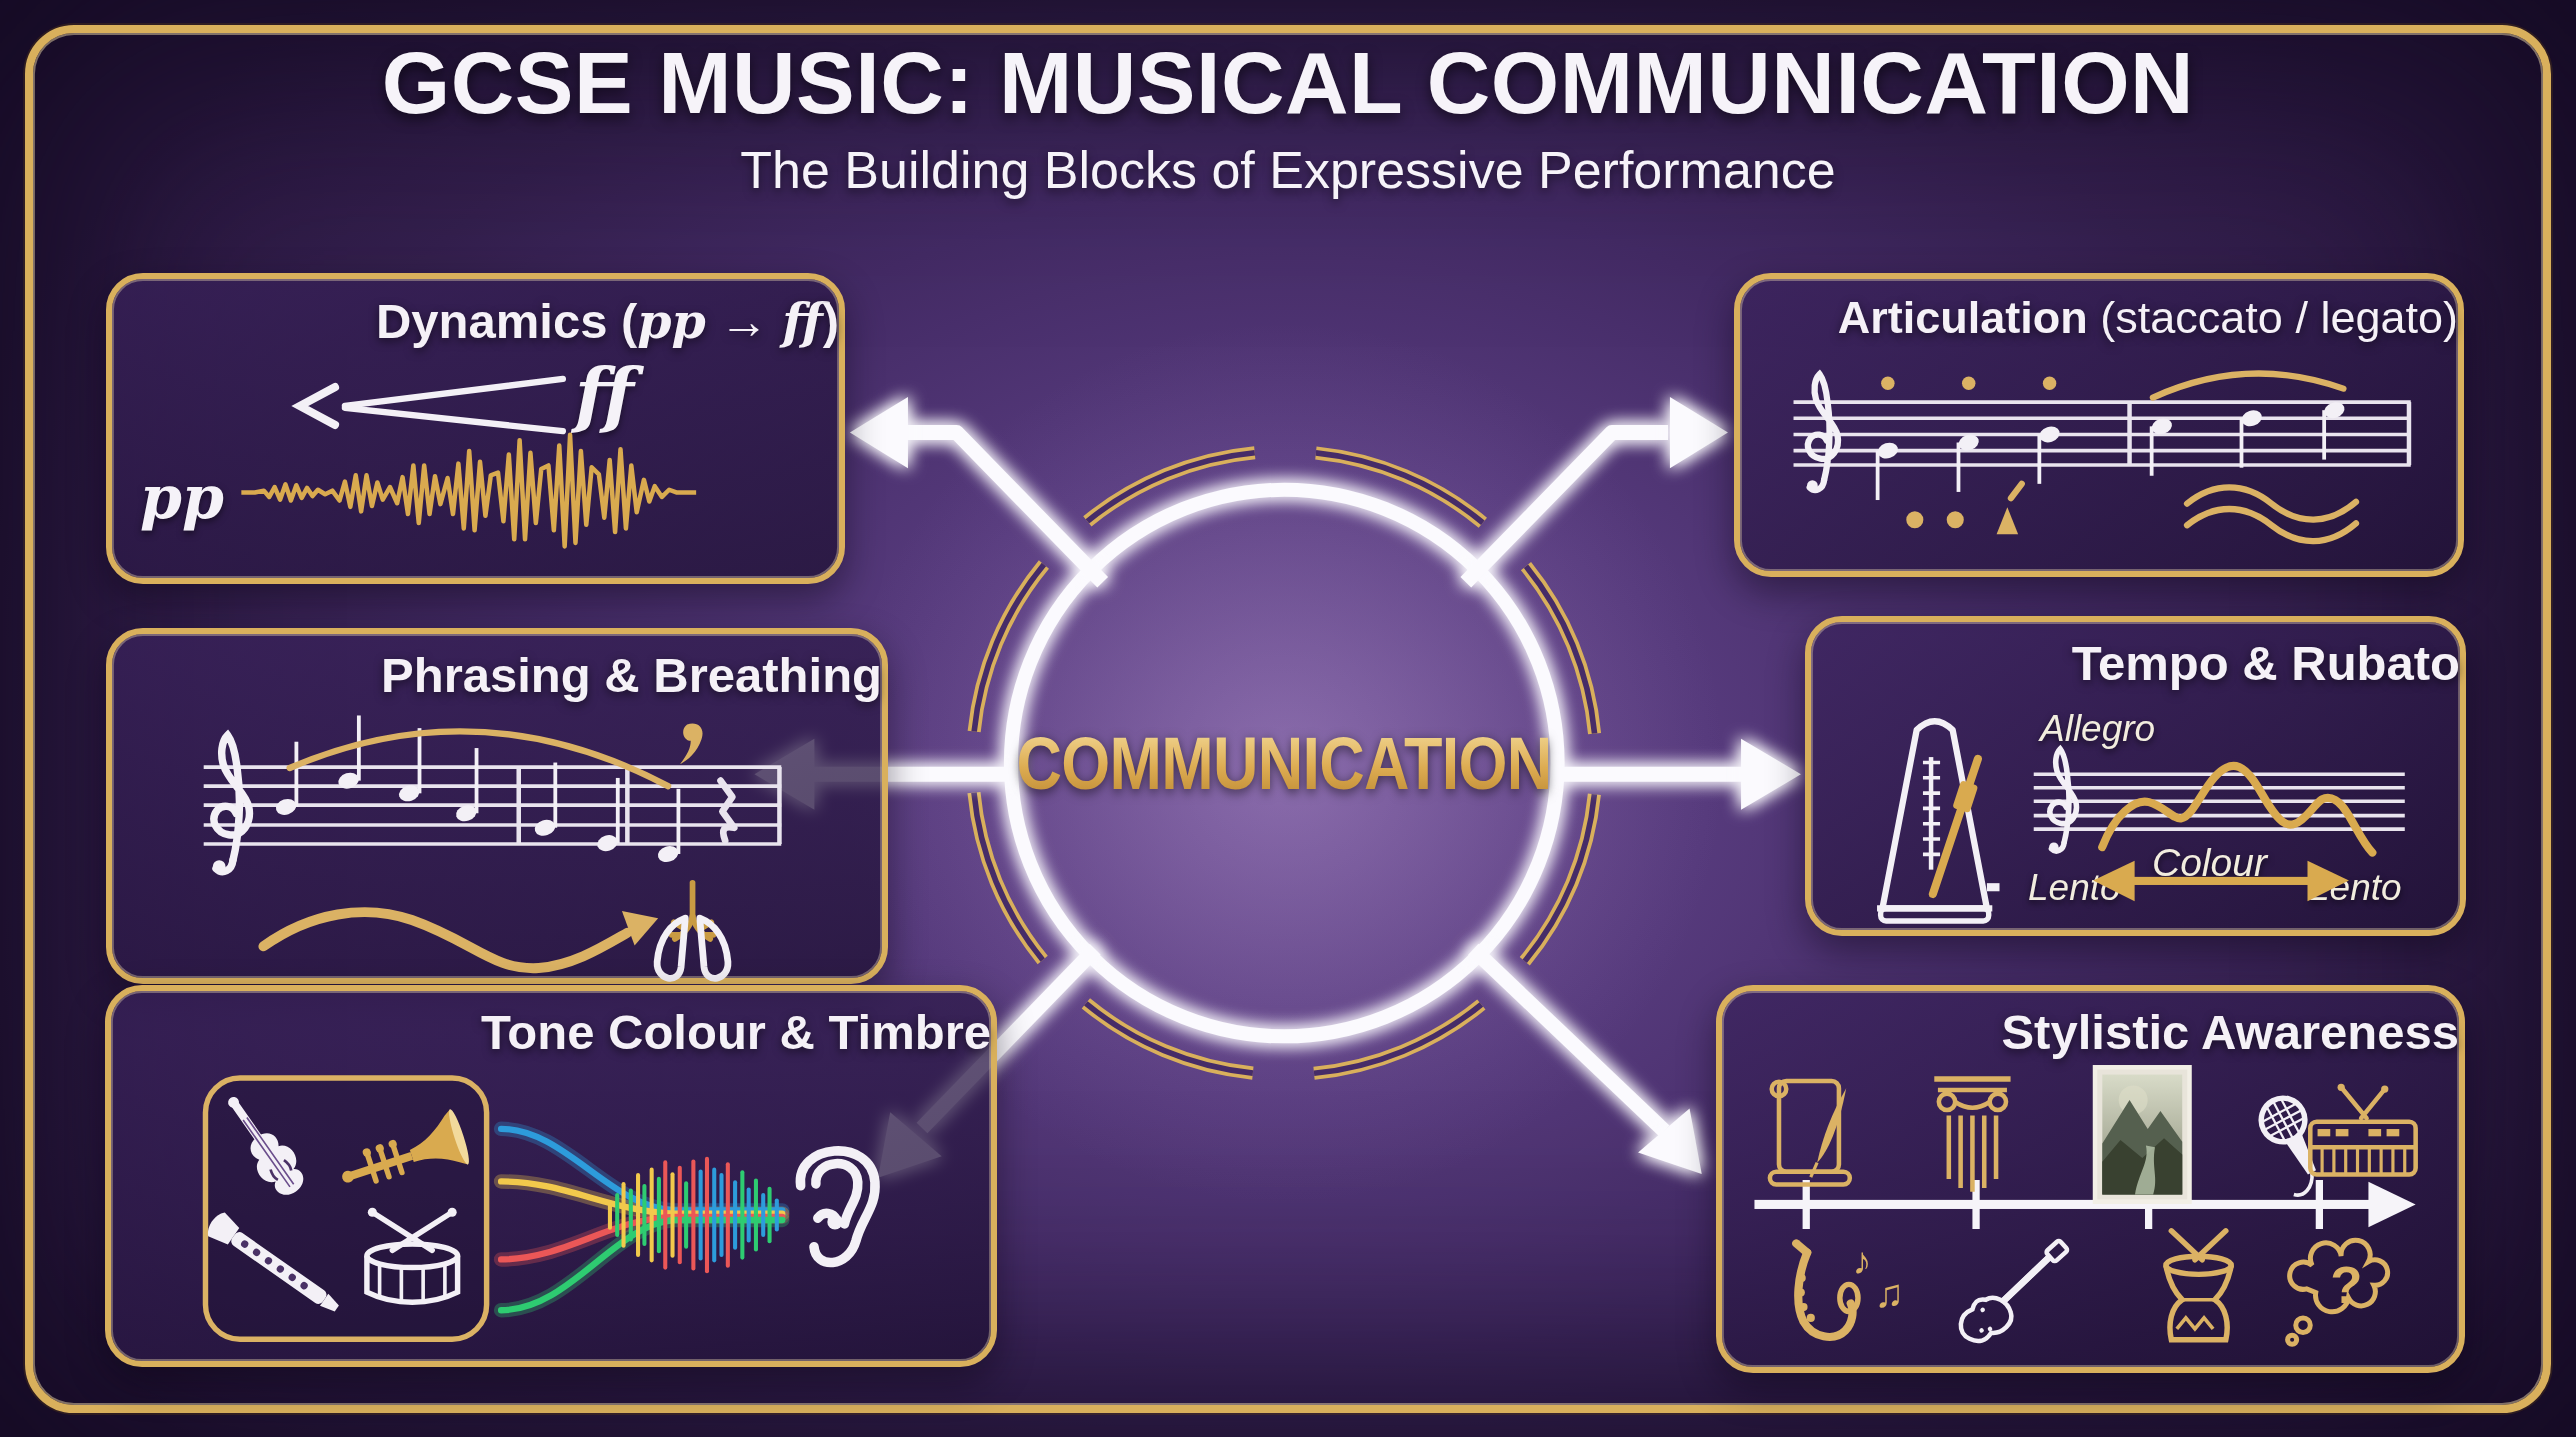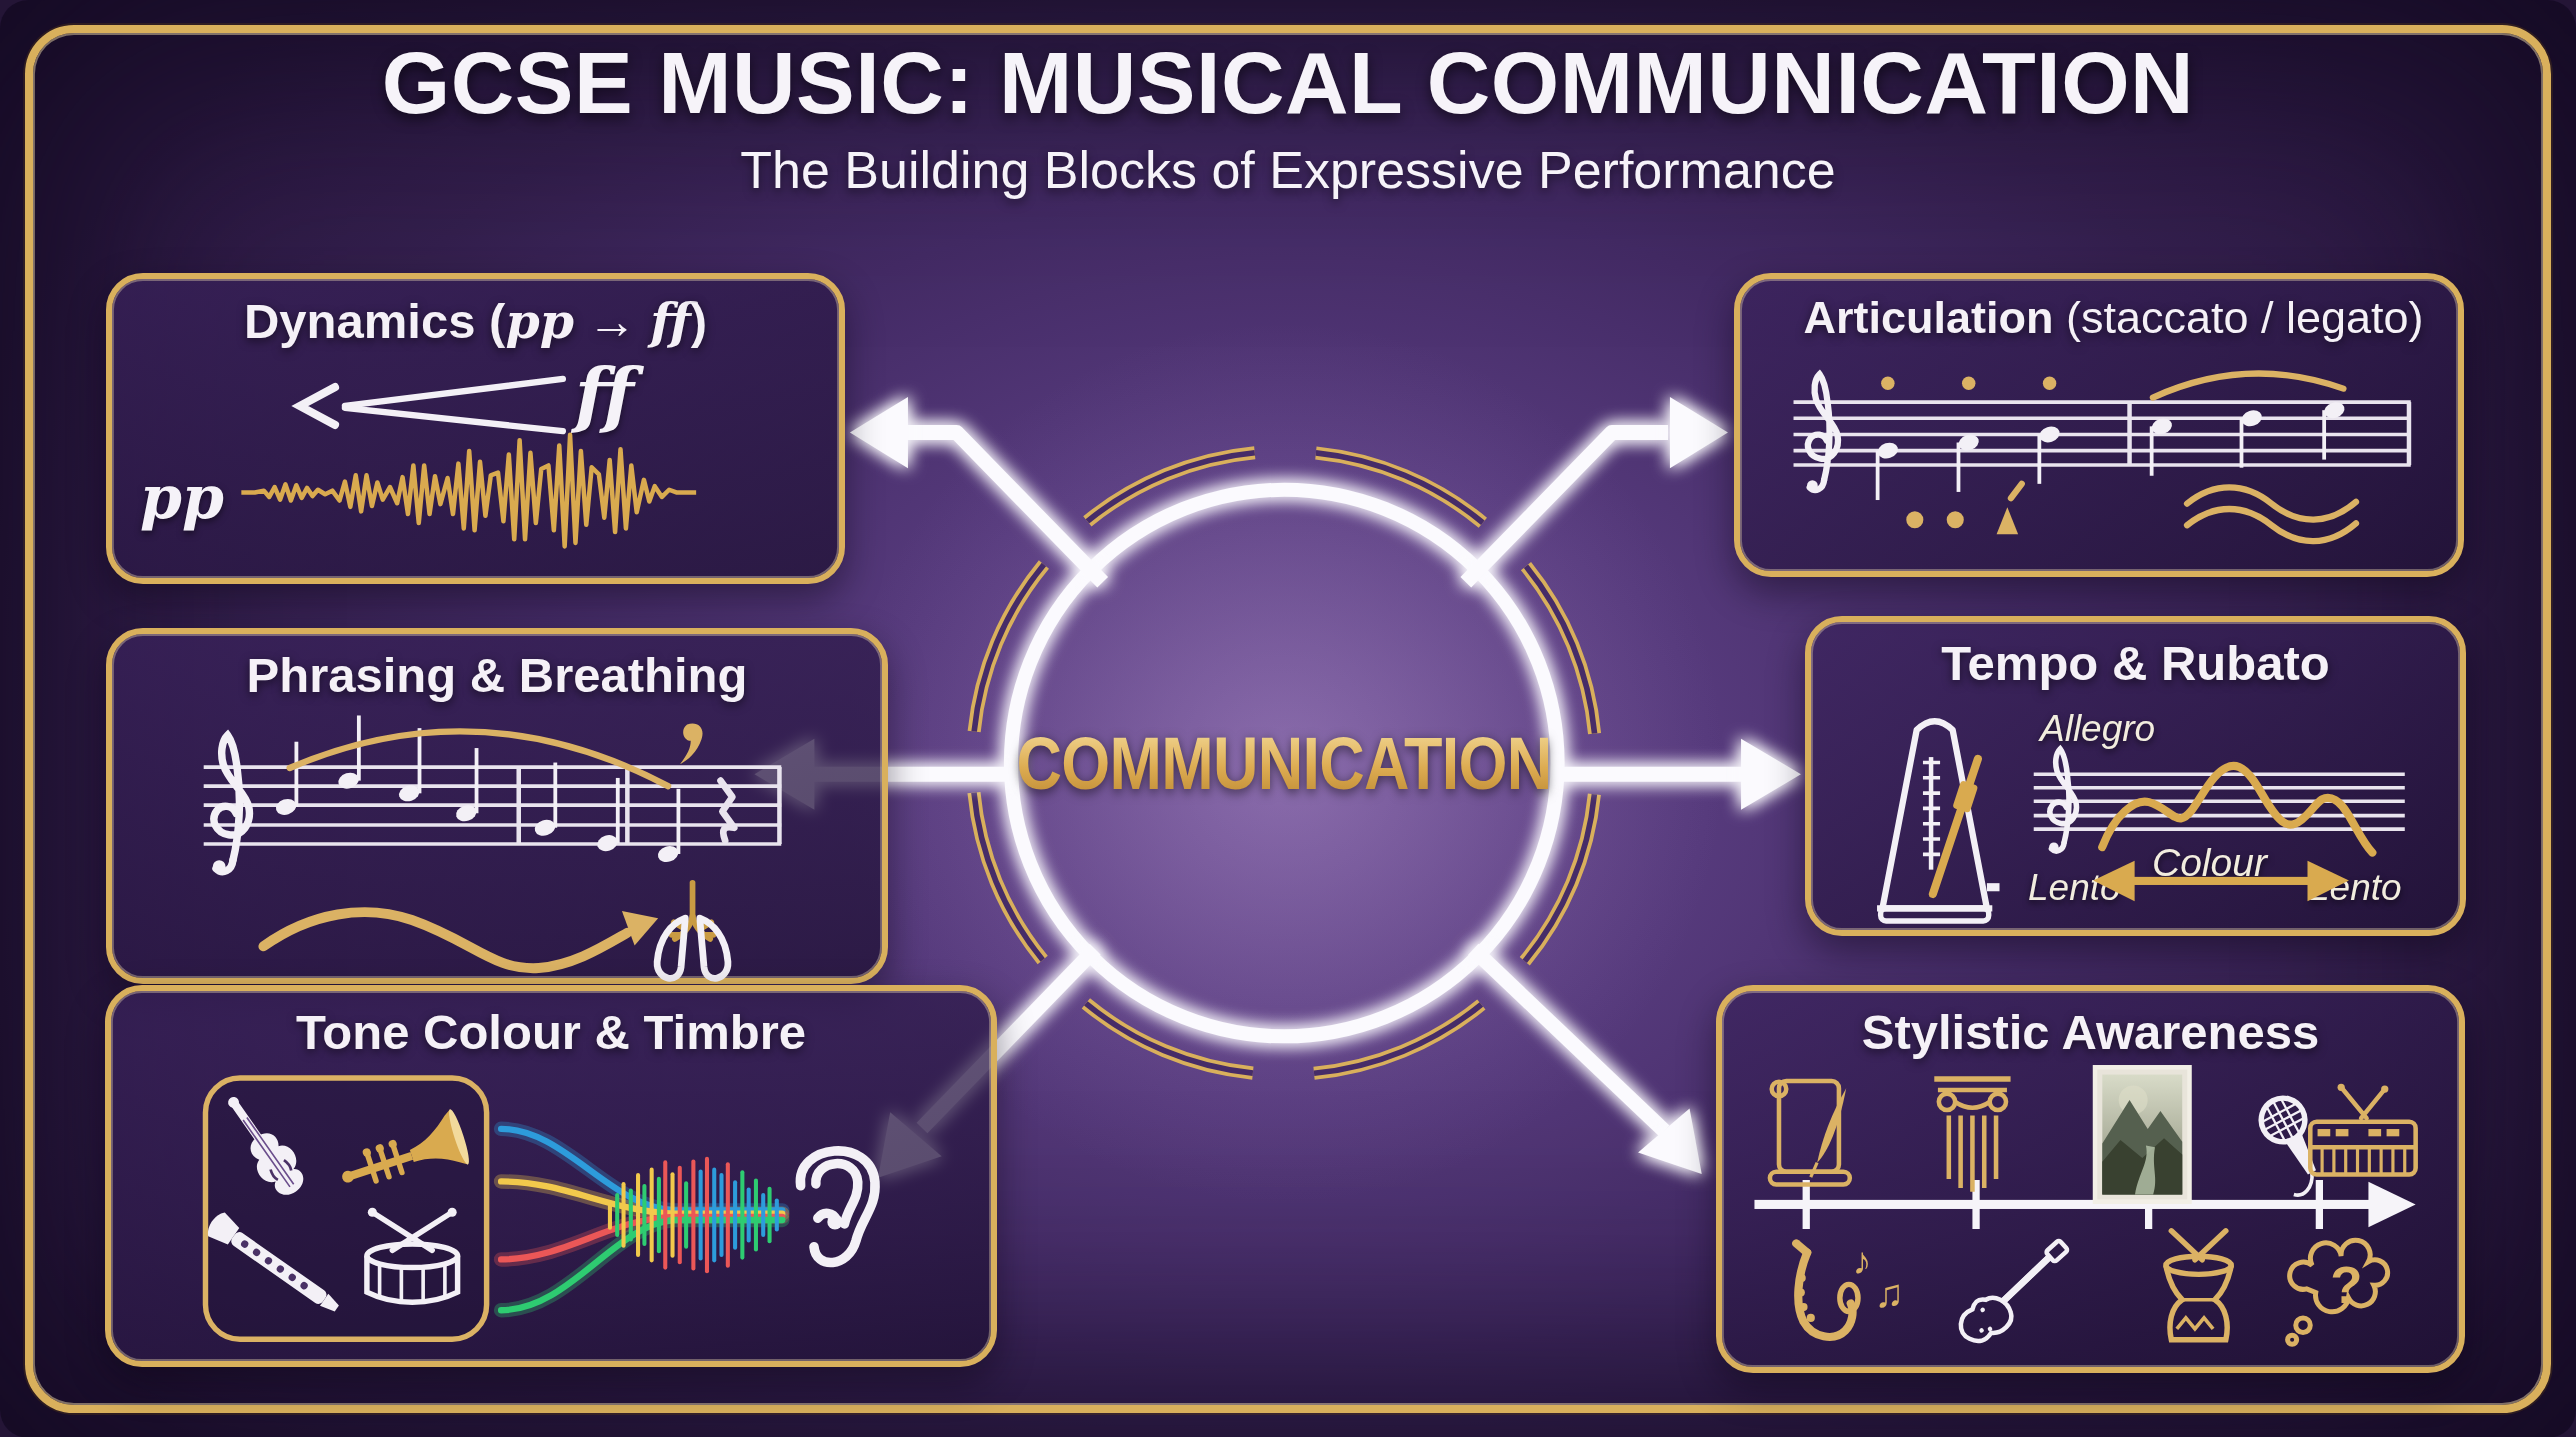--- a/index.html
+++ b/index.html
@@ -1,29 +1,29 @@
 <!DOCTYPE html>
 <html style="font-size:15px"><head>
 <meta charset="utf-8">
 <style>
   html,body{margin:0;padding:0;background:#241536;}
   .canvas{position:relative;width:2576px;height:1438px;overflow:hidden;
     font-family:"Liberation Sans",sans-serif;
-    background:radial-gradient(1404px 1076px at 50% 54%, #6F4F92 0%, #563A7C 30%, #442B66 55%, #35204F 78%, #2A1840 100%);border-radius:28px;}
+    background:radial-gradient(1404px 1076px at 50% 54%, #6F4F92 0%, #563A7C 30%, #442B66 55%, #35204F 78%, #2A1840 100%);}
   .vignette{position:absolute;inset:0;box-shadow:inset 0 0 243px 56px rgba(14,6,26,.8);pointer-events:none;}
   .frame{position:absolute;inset:25px;border:8.4px solid #D9B05C;border-radius:49px;
     box-shadow:inset 0 0 0 1.9px rgba(255,236,180,.45), 0 0 0 1.9px rgba(90,60,20,.35);}
   .titlewrap{position:absolute;left:0;right:0;top:32px;text-align:center;color:#F6F3F9;}
   .main-title{font-size:88px;font-weight:700;letter-spacing:0.5px;margin:0;
     text-shadow:0 4.7px 13px rgba(0,0,0,.55);}
   .subtitle{font-size:52px;font-weight:400;margin:5.6px 0 0 0;text-shadow:0 3.7px 9.4px rgba(0,0,0,.5);}
   .panel{position:absolute;box-sizing:border-box;border:6.6px solid #D9B05C;border-radius:37px;
     background:linear-gradient(160deg, rgba(58,34,92,.72), rgba(33,18,55,.78));
     box-shadow:inset 0 0 0 1.9px rgba(255,238,190,.35), 0 15px 37px rgba(10,4,20,.45);}
-  .panel-title{position:absolute;left:0;right:0;top:13px;text-align:center;color:#F5F1F7;
+  .panel-title{position:absolute;left:0;right:0;top:13px;text-align:right;color:#F5F1F7;
     font-size:49px;font-weight:700;text-shadow:0 2.8px 9.4px rgba(0,0,0,.55);white-space:nowrap;}
   .panel-title .light{font-weight:400;}
   .serifit{font-family:"DejaVu Serif",serif;font-style:italic;font-weight:700;}
   .pp-big{position:absolute;font-family:"DejaVu Serif",serif;font-style:italic;font-weight:700;
     color:#F5F2F8;text-shadow:0 2.8px 7.5px rgba(0,0,0,.5);}
   .it-label{position:absolute;color:#F2EDDF;font-style:italic;font-weight:400;
     text-shadow:0 2.8px 6.6px rgba(0,0,0,.6);}
   .center-label{position:absolute;left:1284px;top:763px;transform:translate(-50%,-50%) scaleX(.84);
     font-size:75px;font-weight:700;letter-spacing:-0.9px;white-space:nowrap;
     background:linear-gradient(180deg,#F7E1A3 0%,#DDAC52 55%,#B9852F 100%);

